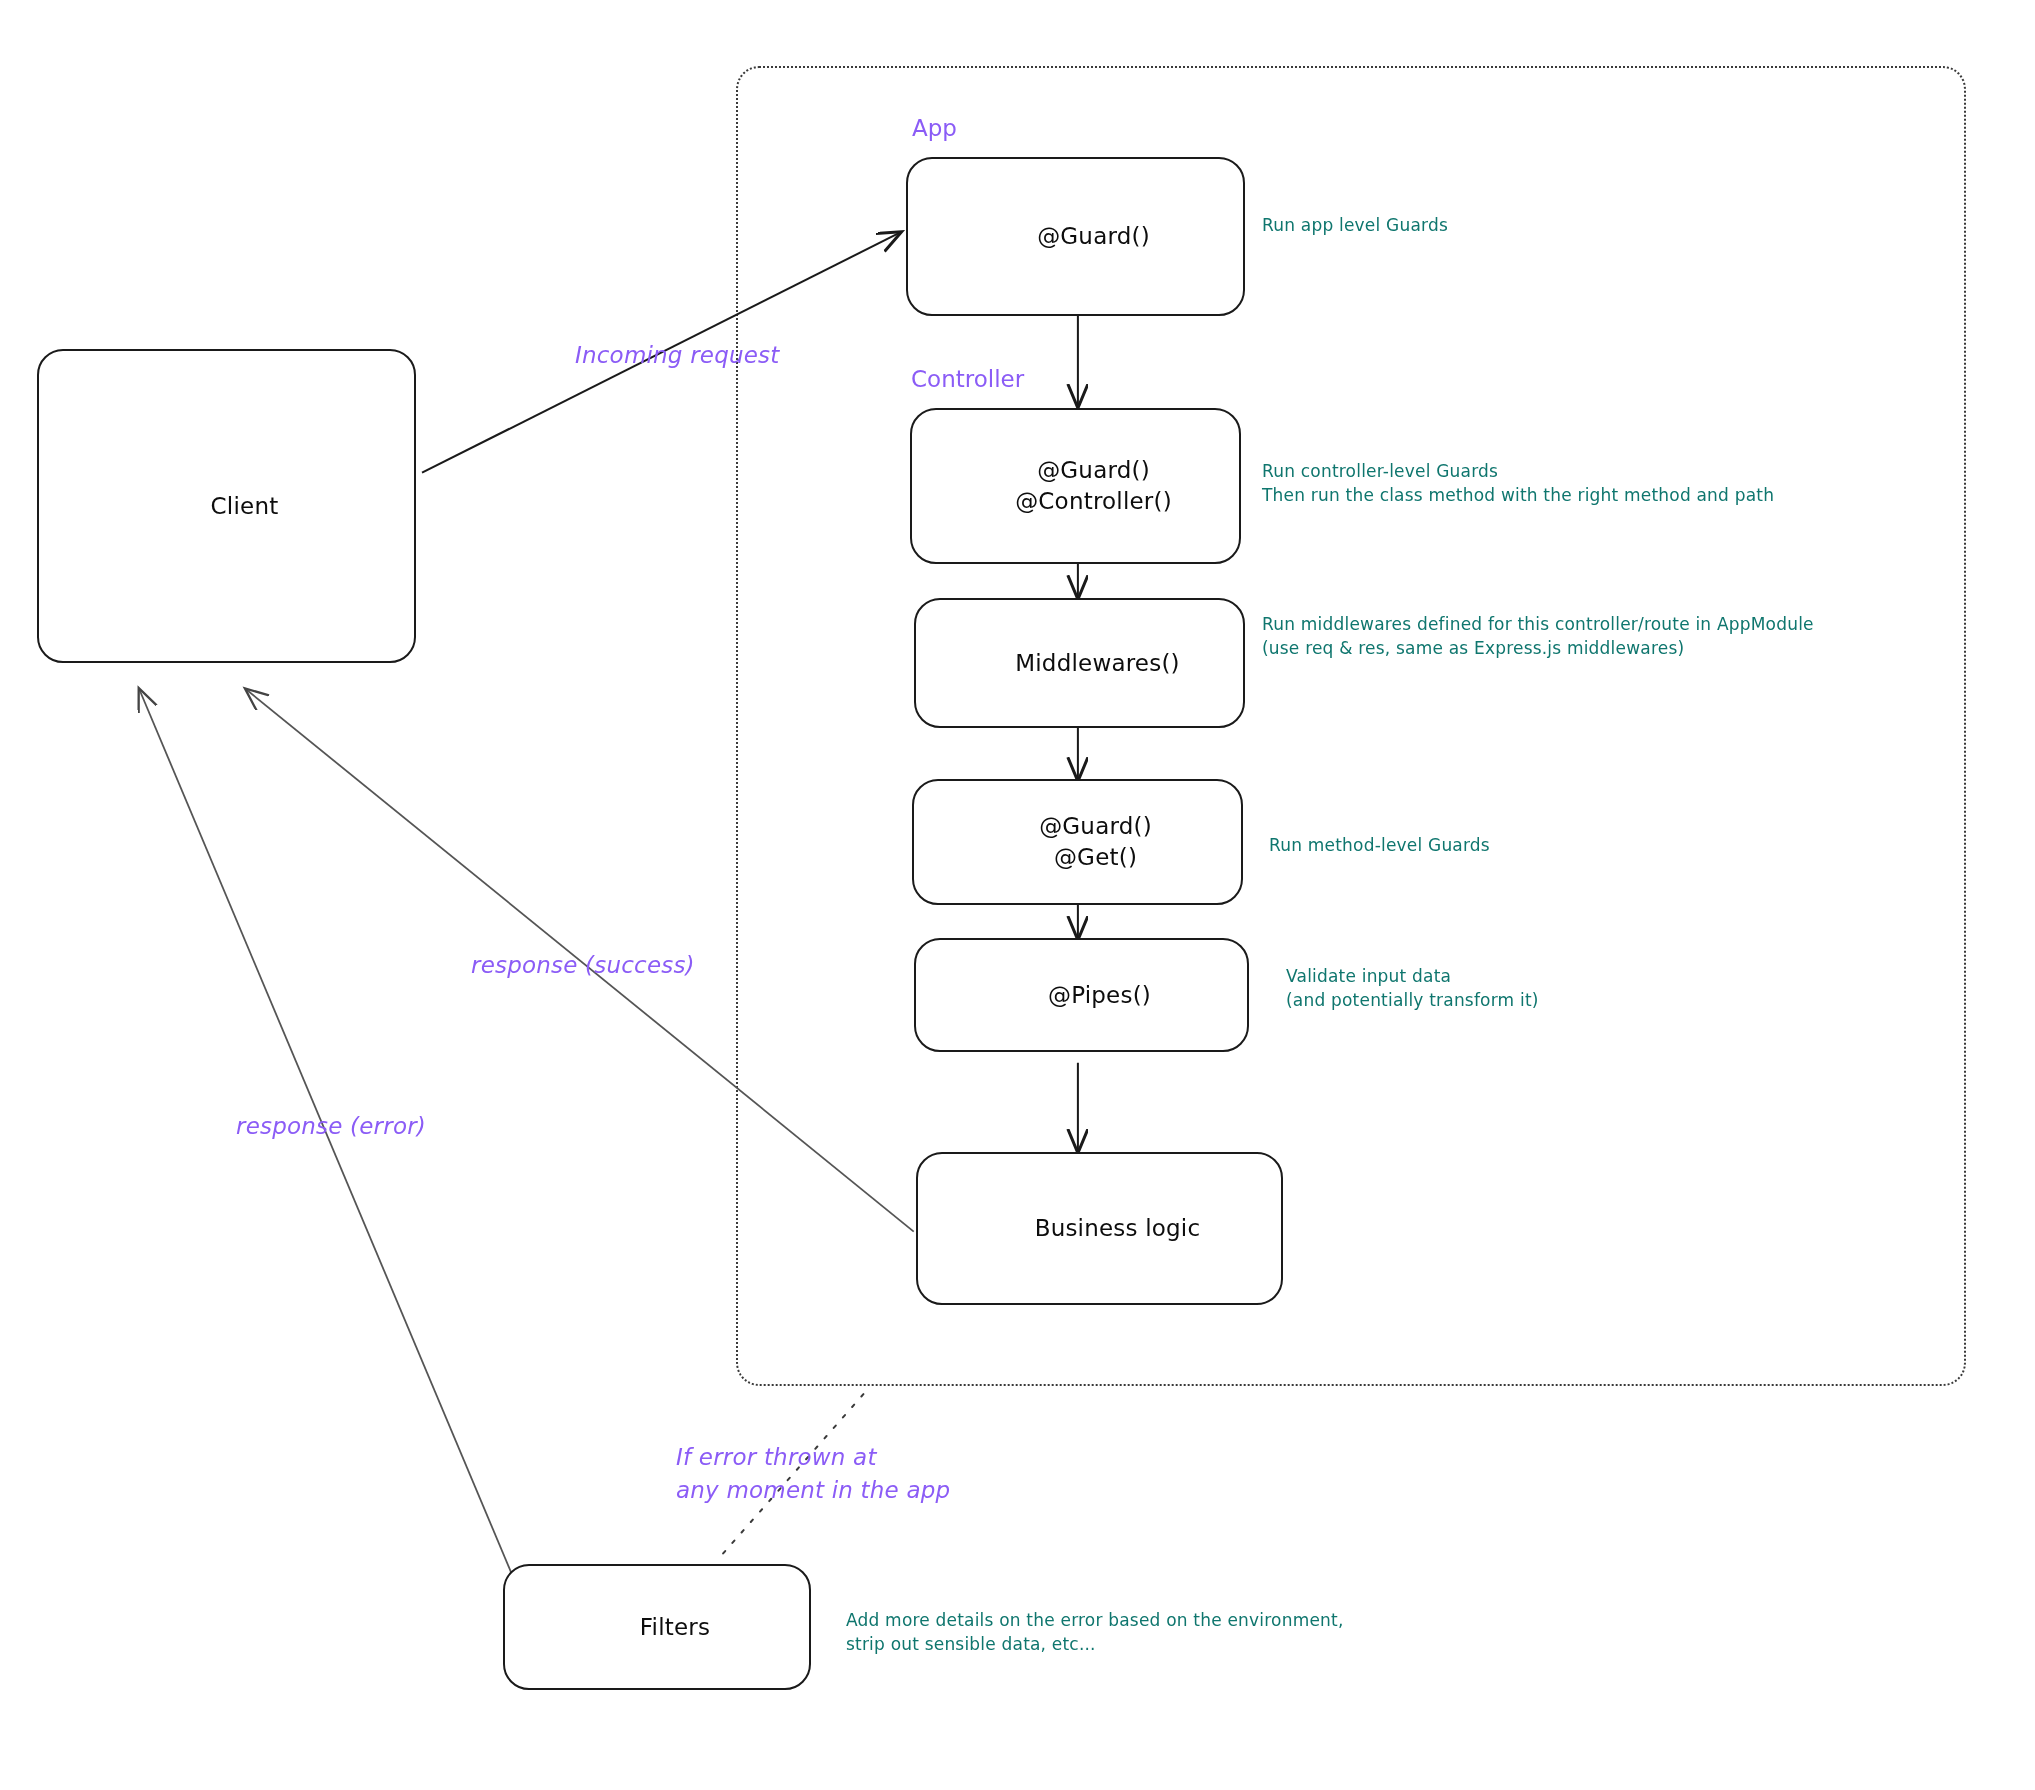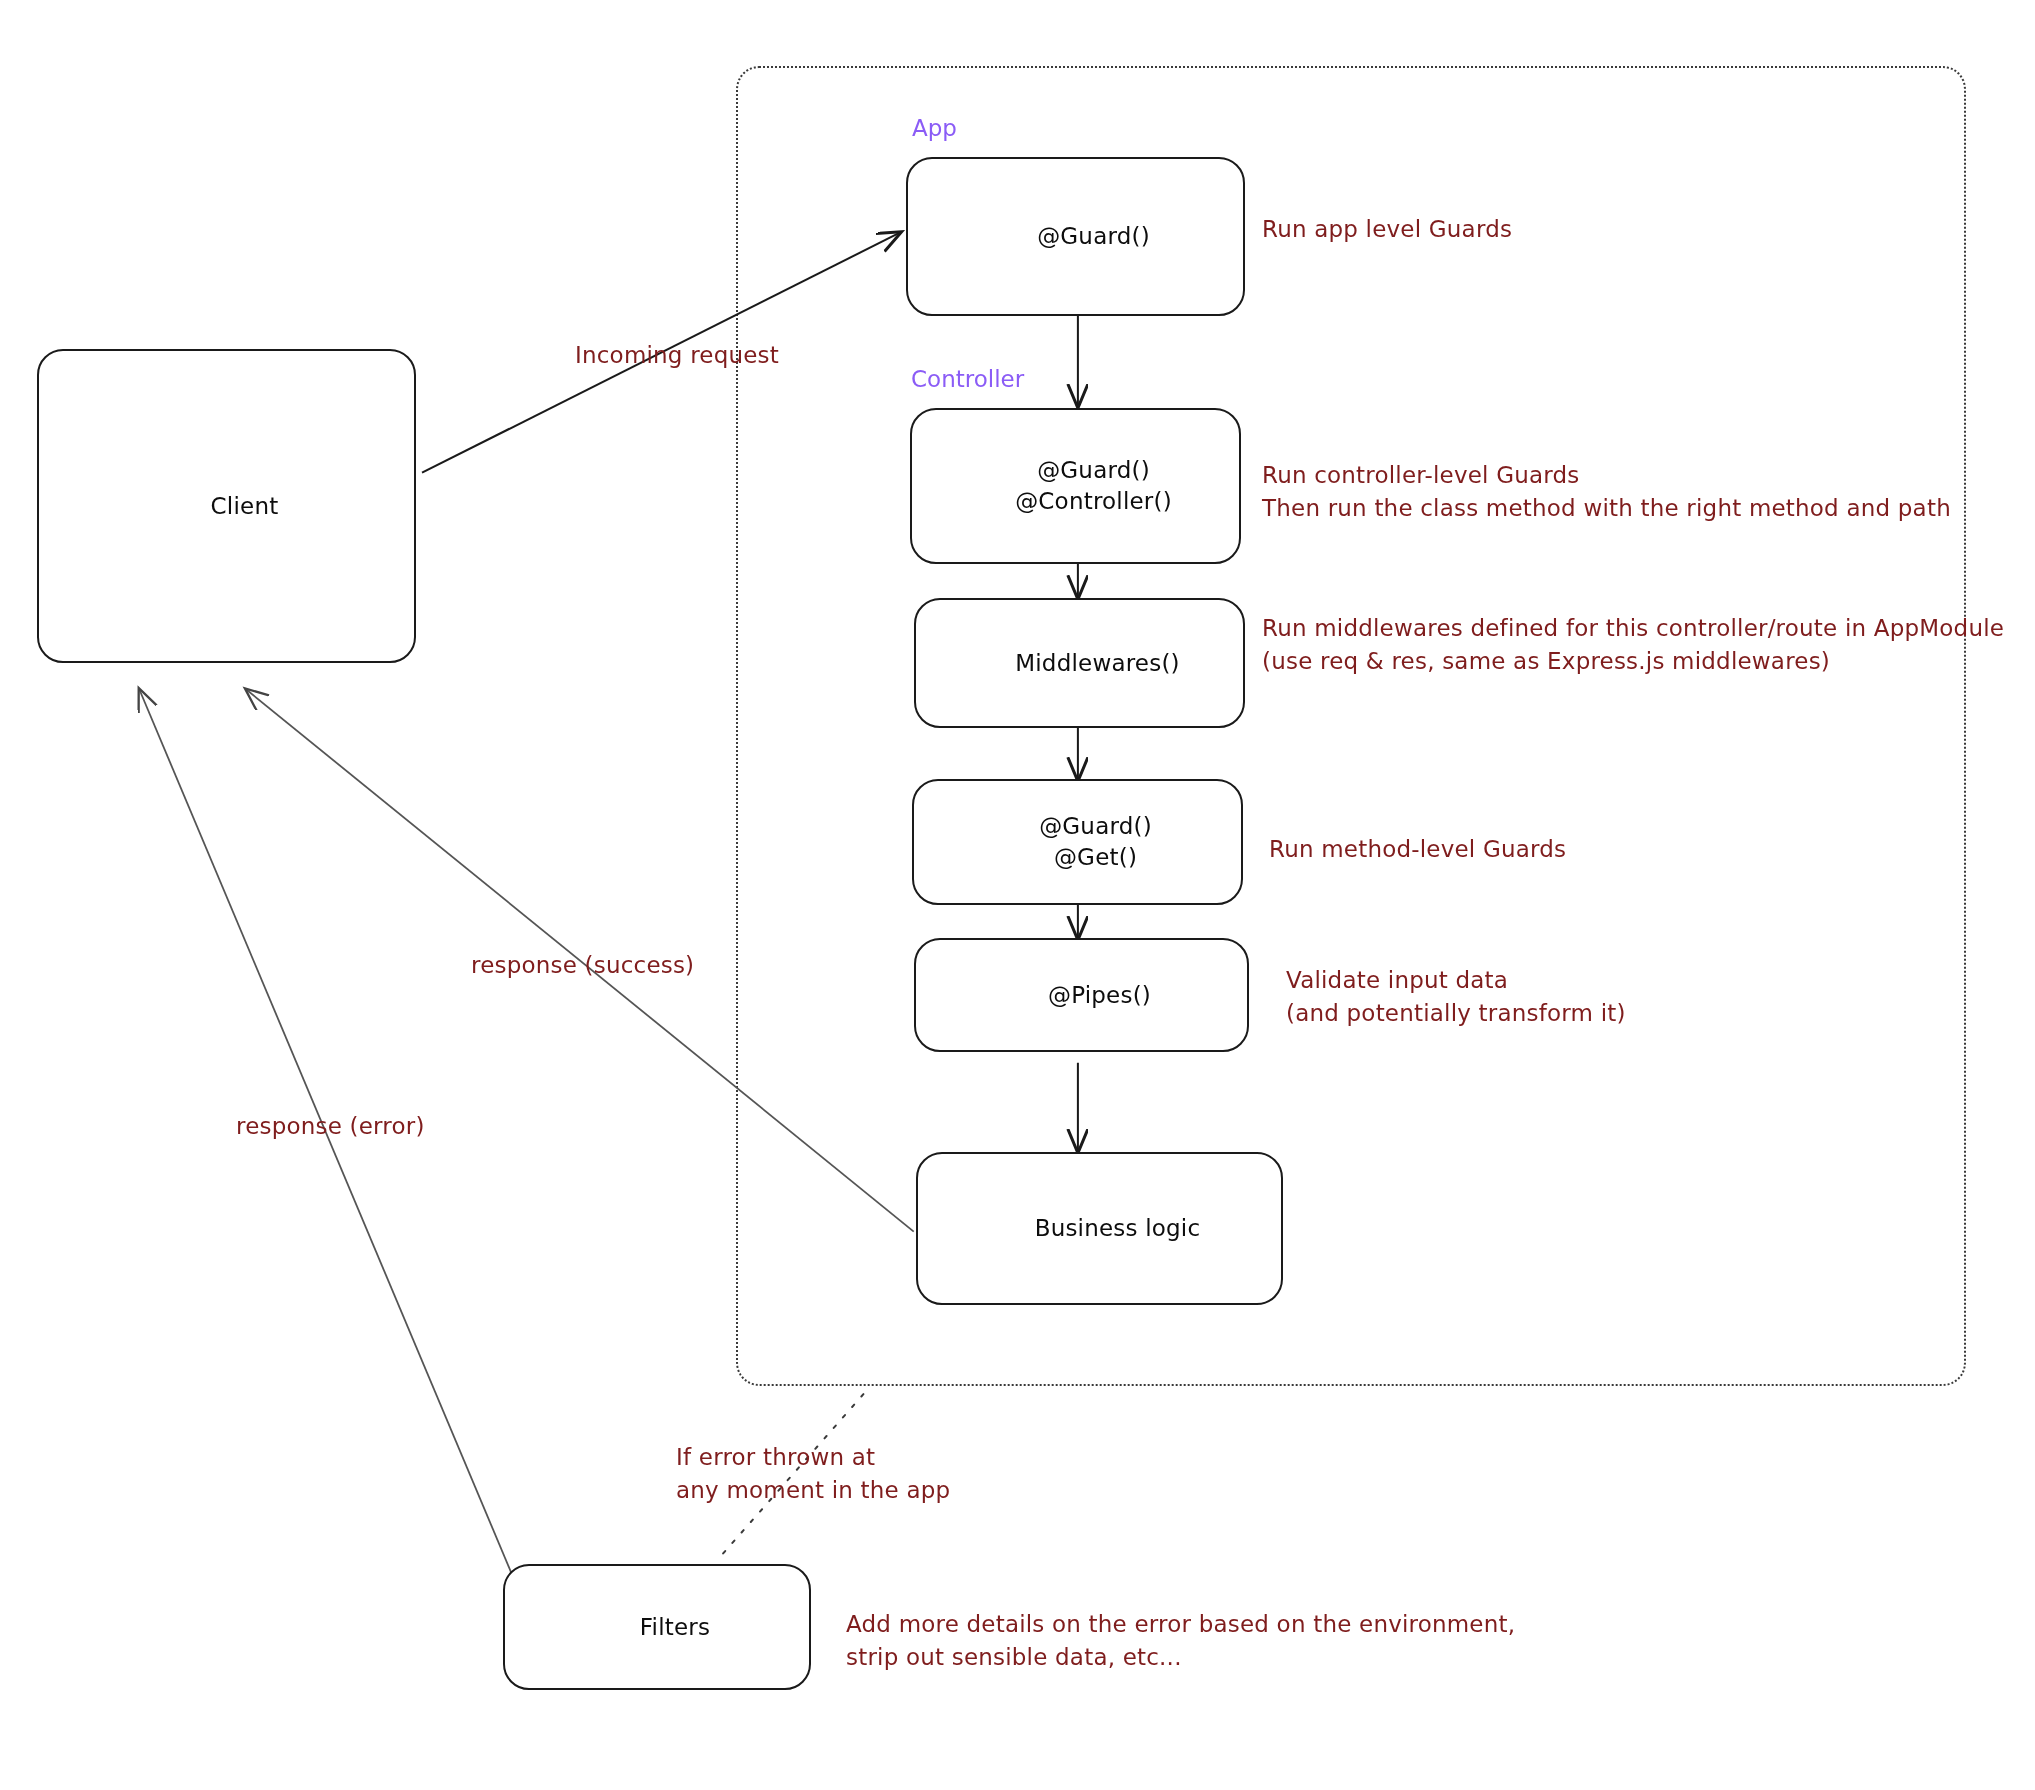--- a/index.html
+++ b/index.html
@@ -9,25 +9,25 @@
   svg#wires{position:absolute;left:0;top:0;width:2035px;height:1791px;pointer-events:none;}
 
   .node{position:absolute;box-sizing:border-box;border:2.3px solid #1a1a1a;
         background:#ffffff;border-radius:26px;display:flex;align-items:center;
         justify-content:center;text-align:center;padding-left:36px;}
   .node .lbl{font-size:23px;line-height:1.34;letter-spacing:0.2px;color:#0d0d0d;
              font-family:"DejaVu Sans",sans-serif;white-space:pre-line;}
 
   .group-label{position:absolute;font-size:23px;color:#8b5cf6;white-space:nowrap;}
 
-  .desc{position:absolute;font-size:23px;line-height:1.44;color:#7f1d1d;
+  .desc{position:absolute;font-size:17px;line-height:1.44;color:#0f766e;
         white-space:pre-line;letter-spacing:0.2px;}
 
-  .edge-label{position:absolute;font-size:23px;line-height:1.45;color:#7f1d1d;
-              white-space:pre-line;letter-spacing:0.2px;}
+  .edge-label{position:absolute;font-size:23px;line-height:1.45;color:#8b5cf6;
+              white-space:pre-line;letter-spacing:0.2px;font-style:italic;}
 
   .dotted-container{position:absolute;box-sizing:border-box;
        border:2.3px dotted #3a3a3a;border-radius:23px;background:transparent;}
 </style>
 </head>
 <body>
 
 <div id="stage">
 
   <div class="dotted-container" style="left:736px;top:66px;width:1230px;height:1320px;"></div>

